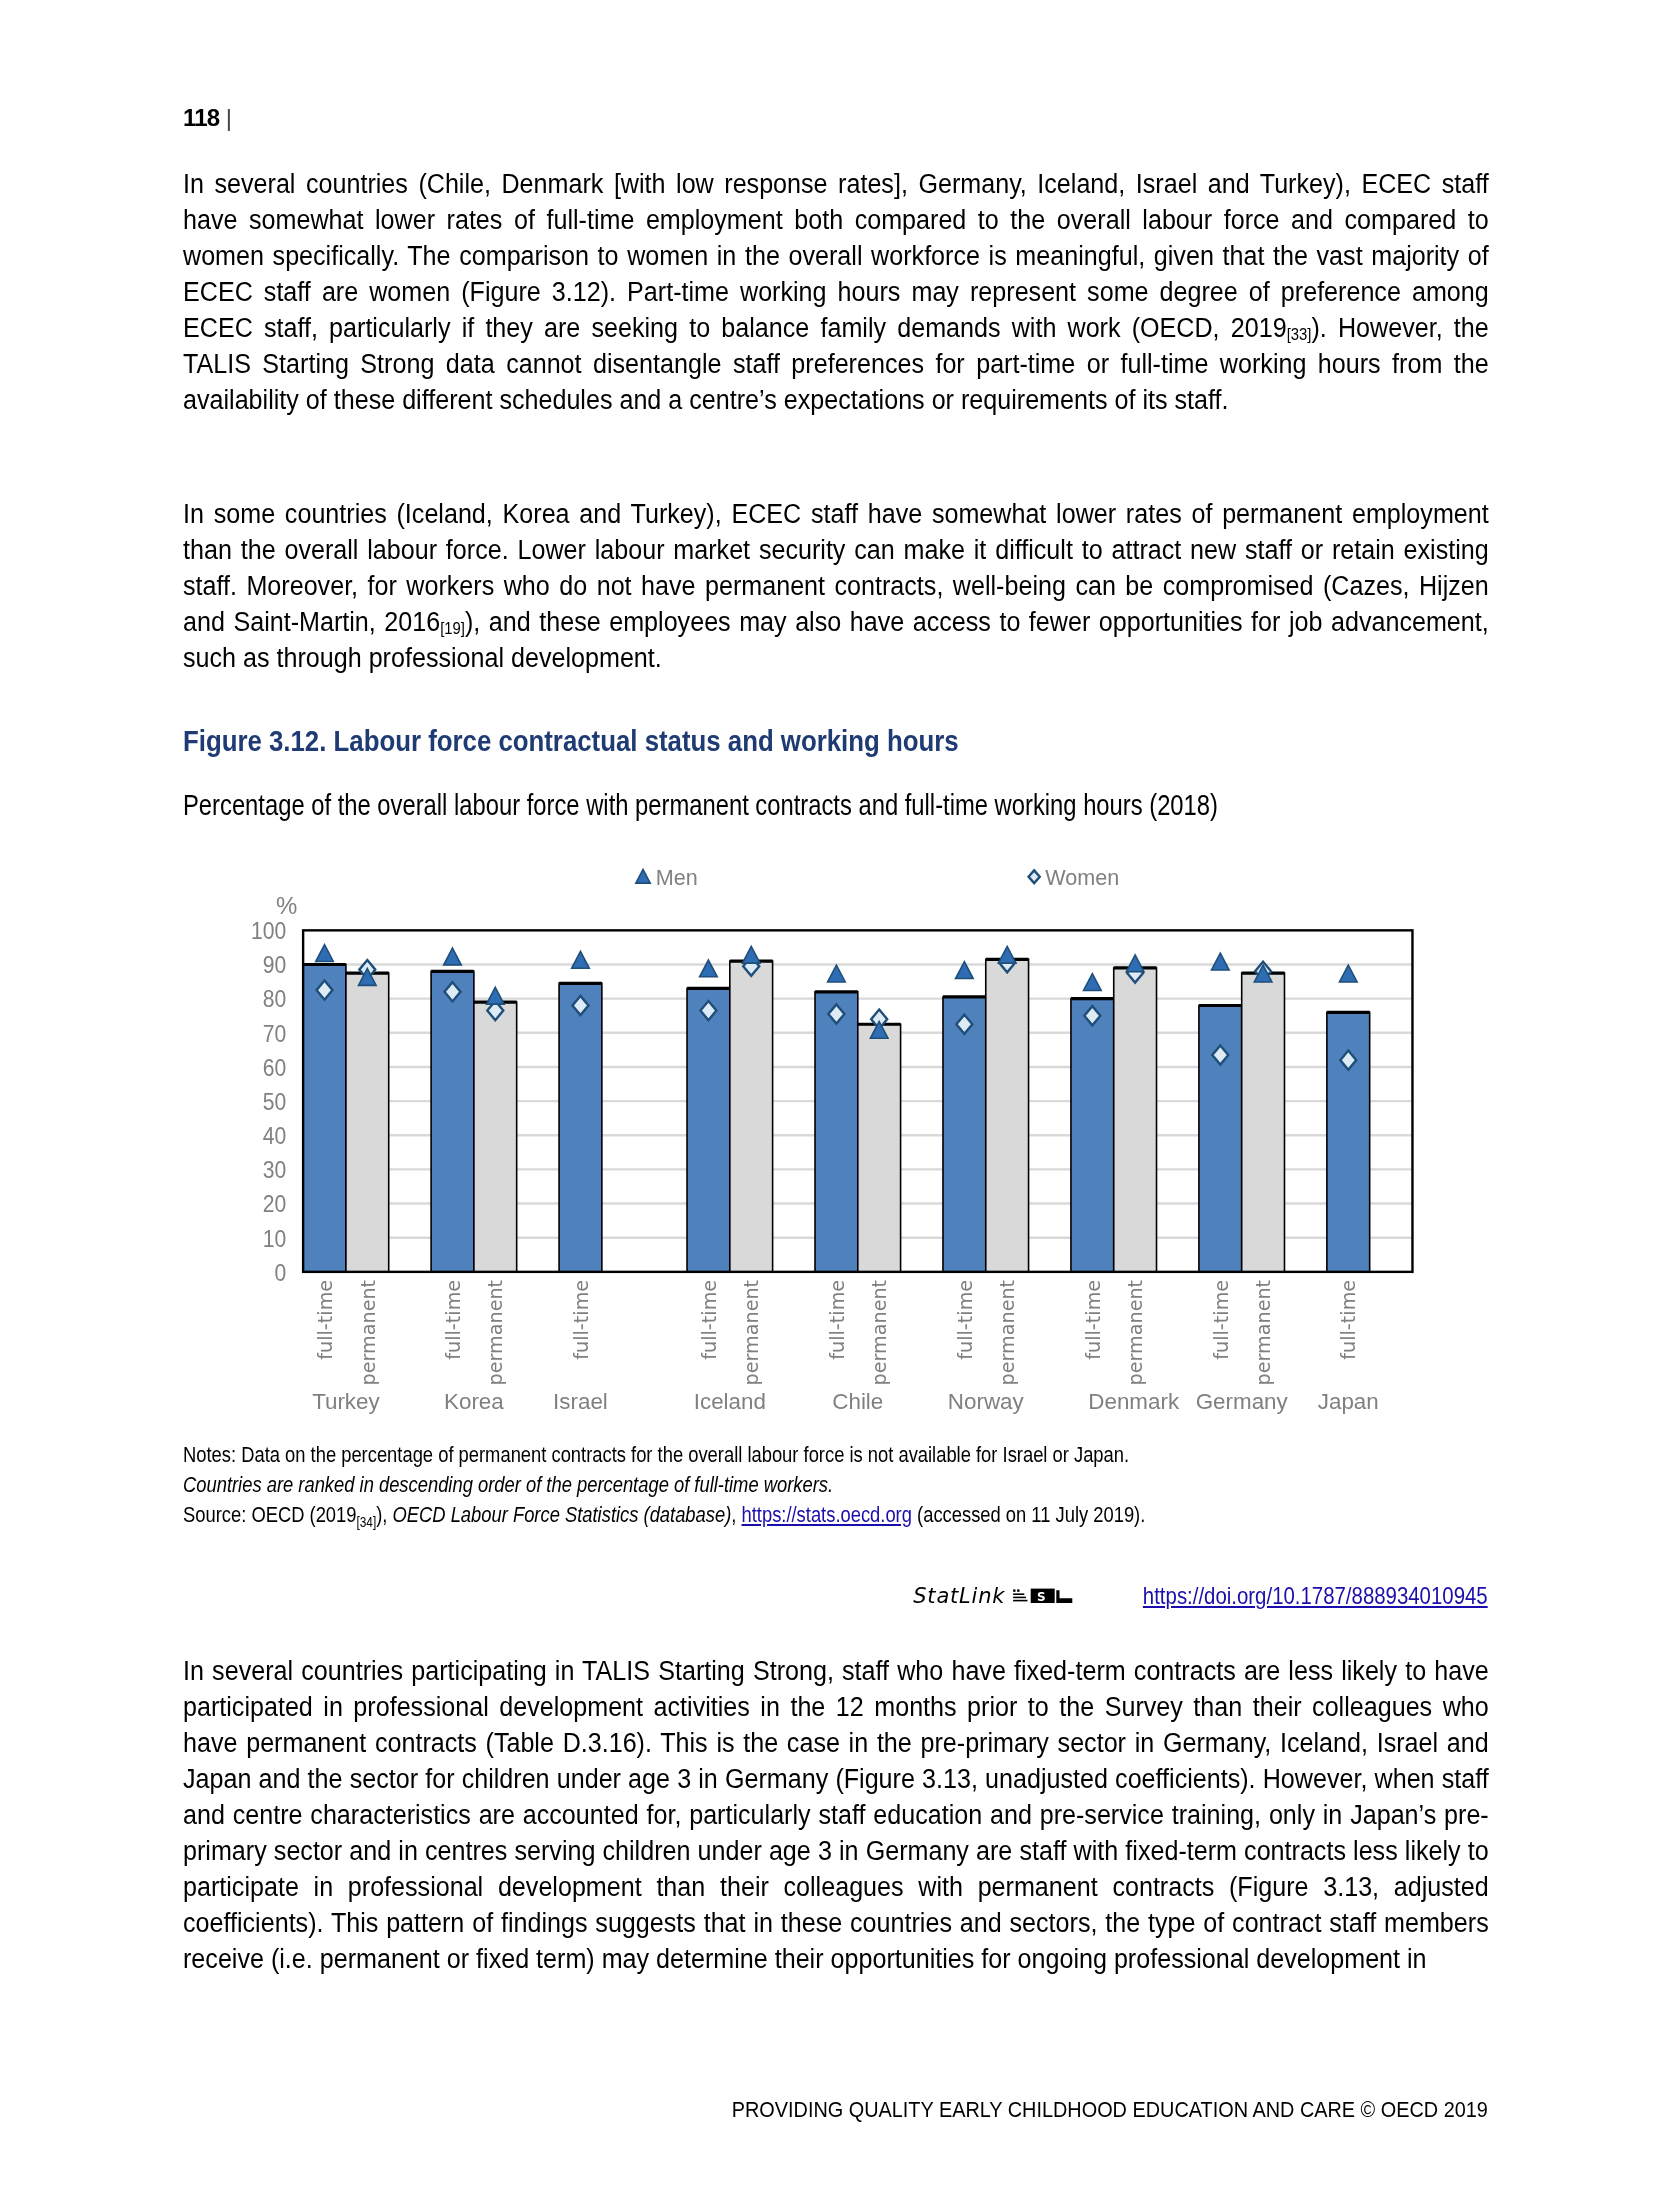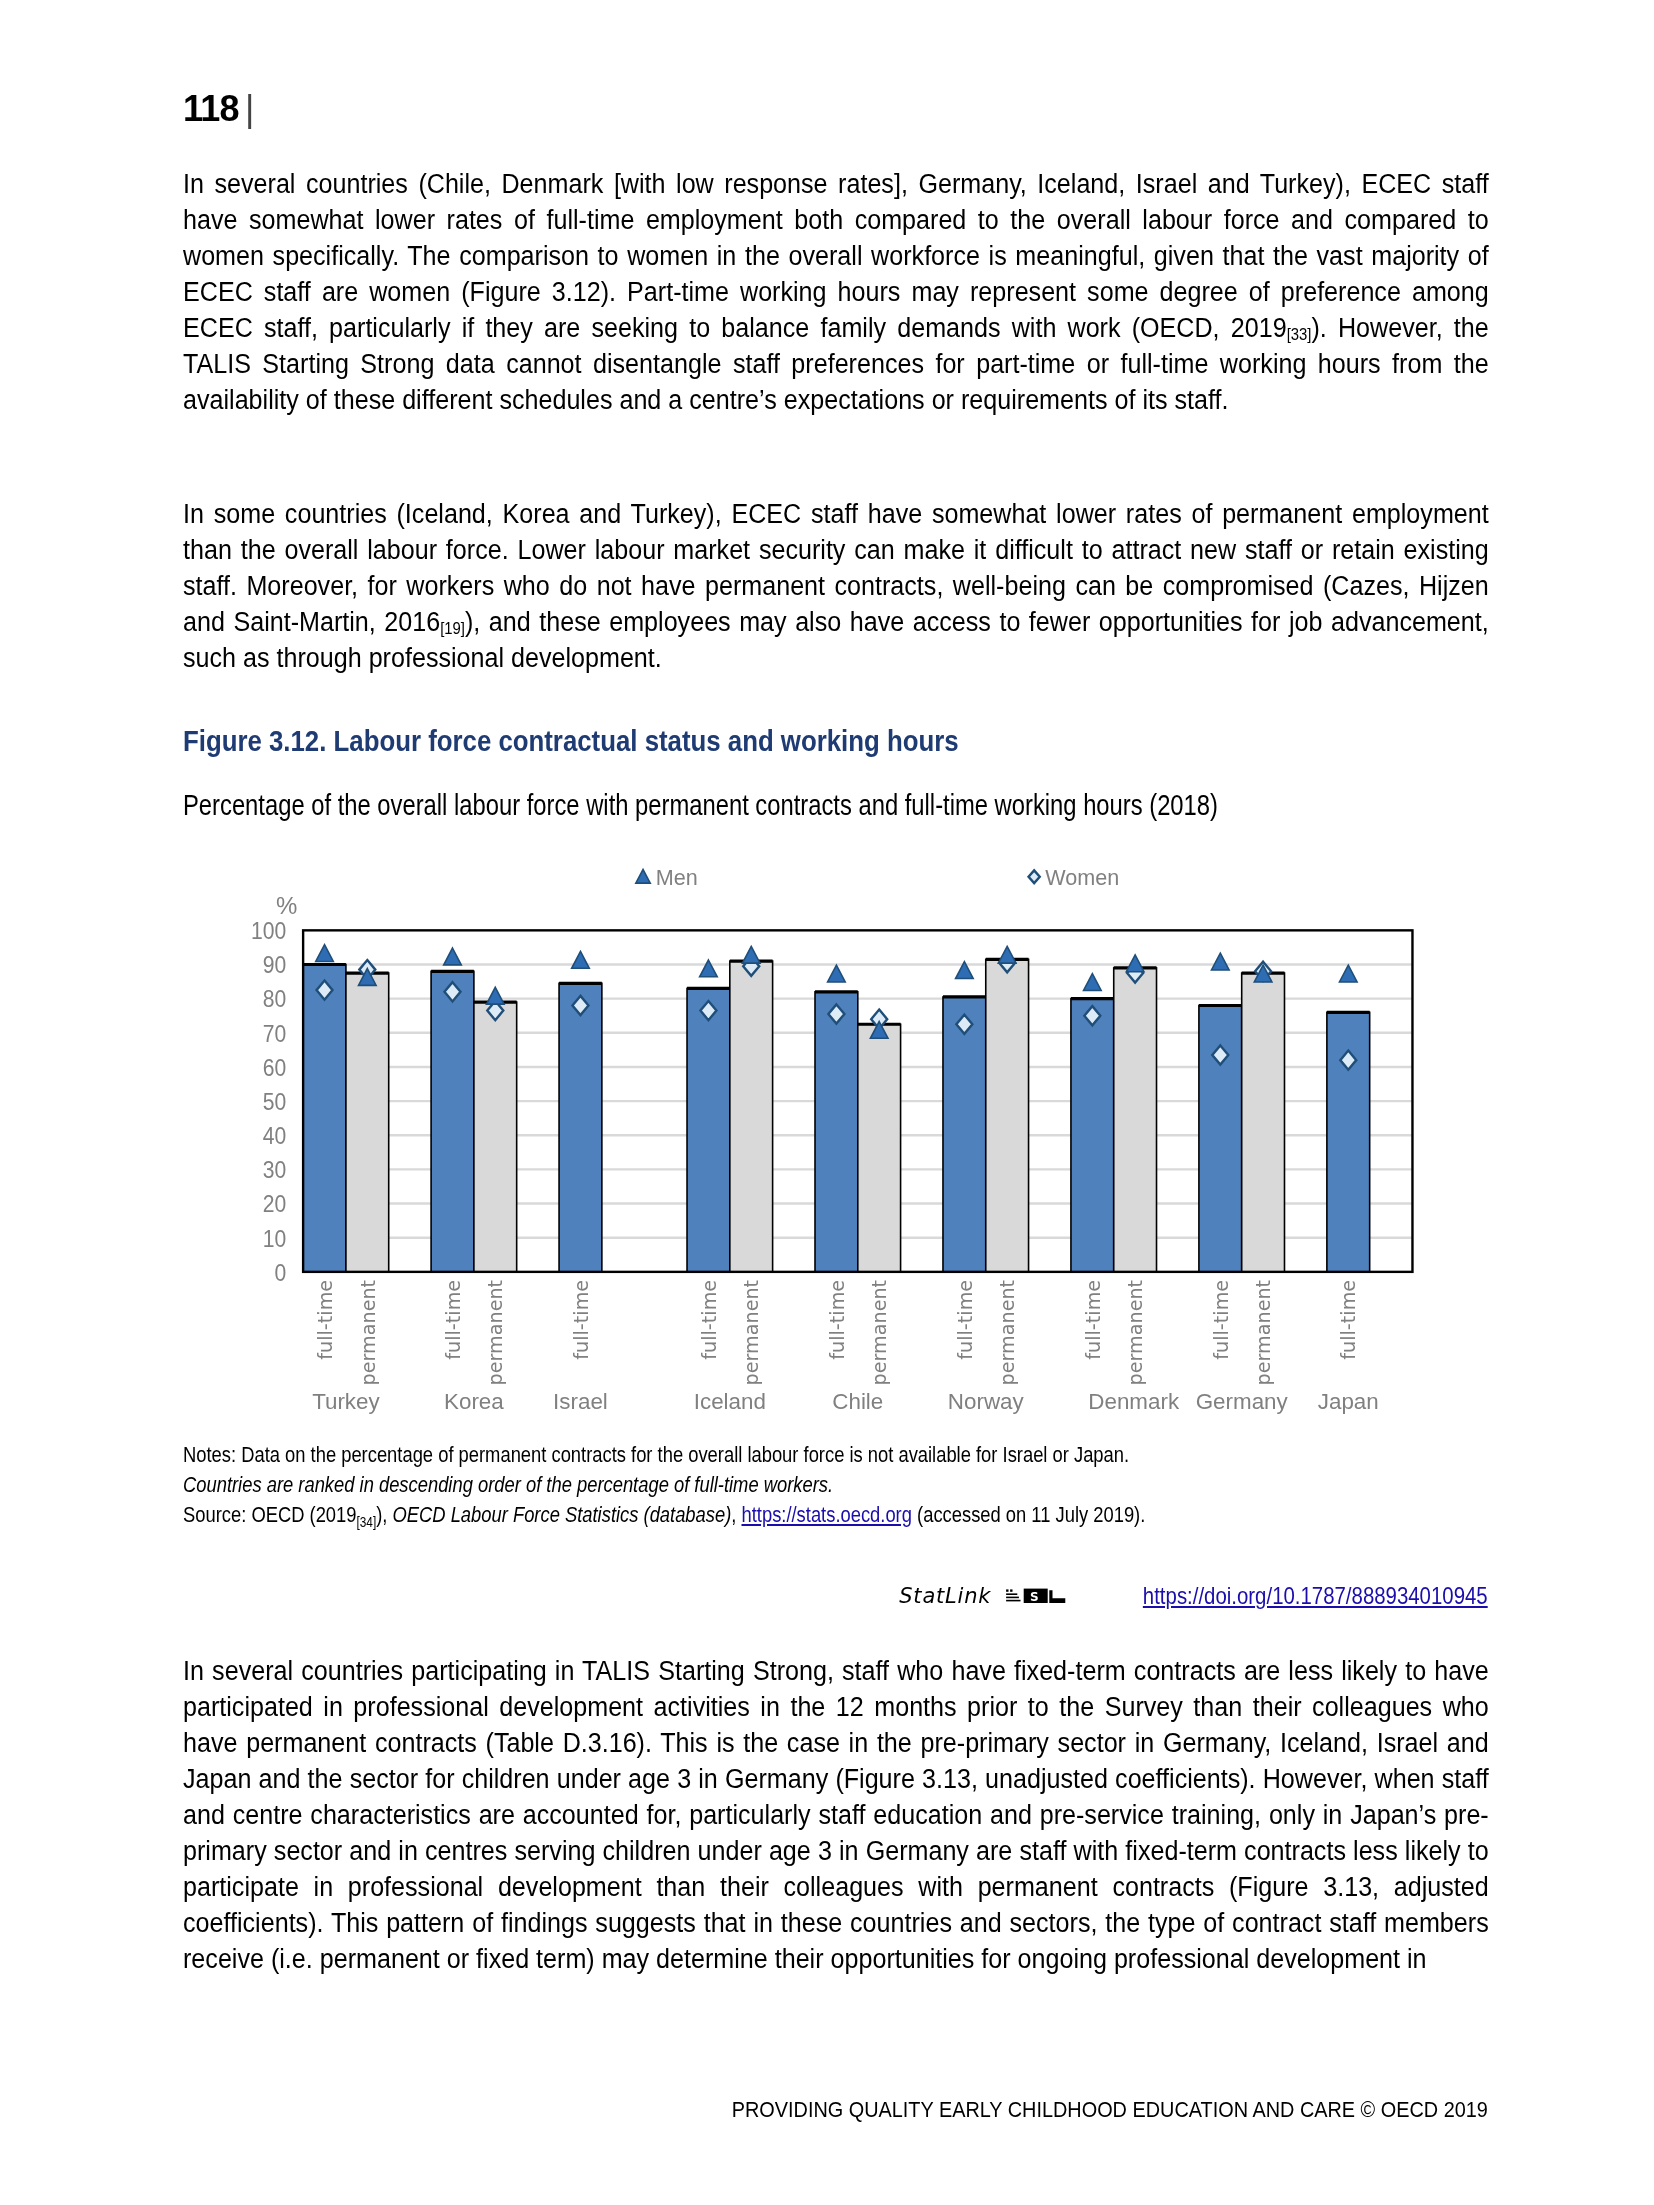--- a/index.html
+++ b/index.html
@@ -1,28 +1,28 @@
 <!DOCTYPE html>
 <html style="font-size:12.8px"><head>
 <meta charset="utf-8">
 <style>
   html, body { margin:0; padding:0; background:#ffffff; }
   body { width:1654px; height:2205px; position:relative; overflow:hidden; font-family:"Liberation Sans", sans-serif; color:#000; }
-  .page-num { position:absolute; left:183px; top:88px; font-size:36px; font-weight:bold; letter-spacing:-0.8px; }
+  .page-num { position:absolute; left:183px; top:104px; font-size:24px; font-weight:bold; letter-spacing:-0.8px; }
   .page-num .bar { font-weight:normal; color:#444; margin-left:6.4px; }
   .para { position:absolute; left:183px; width:1305px; font-size:27px; line-height:36px; text-align:justify; transform:scaleX(0.93); transform-origin:left top; width:1404px; }
   .para sub { font-size:16px; vertical-align:-3.2px; line-height:0; }
   .fig-title { position:absolute; left:183px; top:724px; font-size:30px; font-weight:bold; color:#1F3B73; transform:scaleX(0.86); transform-origin:left top; white-space:nowrap; }
   .fig-subtitle { position:absolute; left:183px; top:789px; font-size:29px; transform:scaleX(0.82); transform-origin:left top; white-space:nowrap; }
   .chart { position:absolute; left:0; top:0; width:1654px; height:1440px; pointer-events:none; }
   .chart * { pointer-events:auto; }
   .notes { position:absolute; left:183px; top:1440px; font-size:22.4px; line-height:30px; transform:scaleX(0.82); transform-origin:left top; white-space:nowrap; }
   .notes .it { font-style:italic; }
   .notes a, .statlink a { color:#1a0dab; text-decoration:underline; }
-  .statlink { position:absolute; right:166px; top:1582px; display:flex; align-items:center; gap:15px; }
+  .statlink { position:absolute; right:166px; top:1582px; display:flex; align-items:center; gap:8px; }
   .statlink .sl-label { font-family:"DejaVu Sans", sans-serif; font-style:italic; font-size:21px; letter-spacing:0.8px; }
   .statlink a { font-size:24px; display:inline-block; transform:scaleX(0.85); transform-origin:right center; }
   .footer { position:absolute; right:166px; top:2097px; font-size:21.6px; transform:scaleX(0.92); transform-origin:right top; white-space:nowrap; }
 </style>
 </head>
 <body>
 
 <div class="page-num"><span>118</span><span class="bar">|</span></div>
 
 <p class="para" style="top:166px;margin:0;"><span>In several countries (Chile, Denmark [with low response rates], Germany, Iceland, Israel and Turkey), ECEC staff have somewhat lower rates of full-time employment both compared to the overall labour force and compared to women specifically. The comparison to women in the overall workforce is meaningful, given that the vast majority of ECEC staff are women (Figure 3.12). Part-time working hours may represent some degree of preference among ECEC staff, particularly if they are seeking to balance family demands with work (OECD, 2019</span><sub>[33]</sub><span>). However, the TALIS Starting Strong data cannot disentangle staff preferences for part-time or full-time working hours from the availability of these different schedules and a centre’s expectations or requirements of its staff.</span></p>

